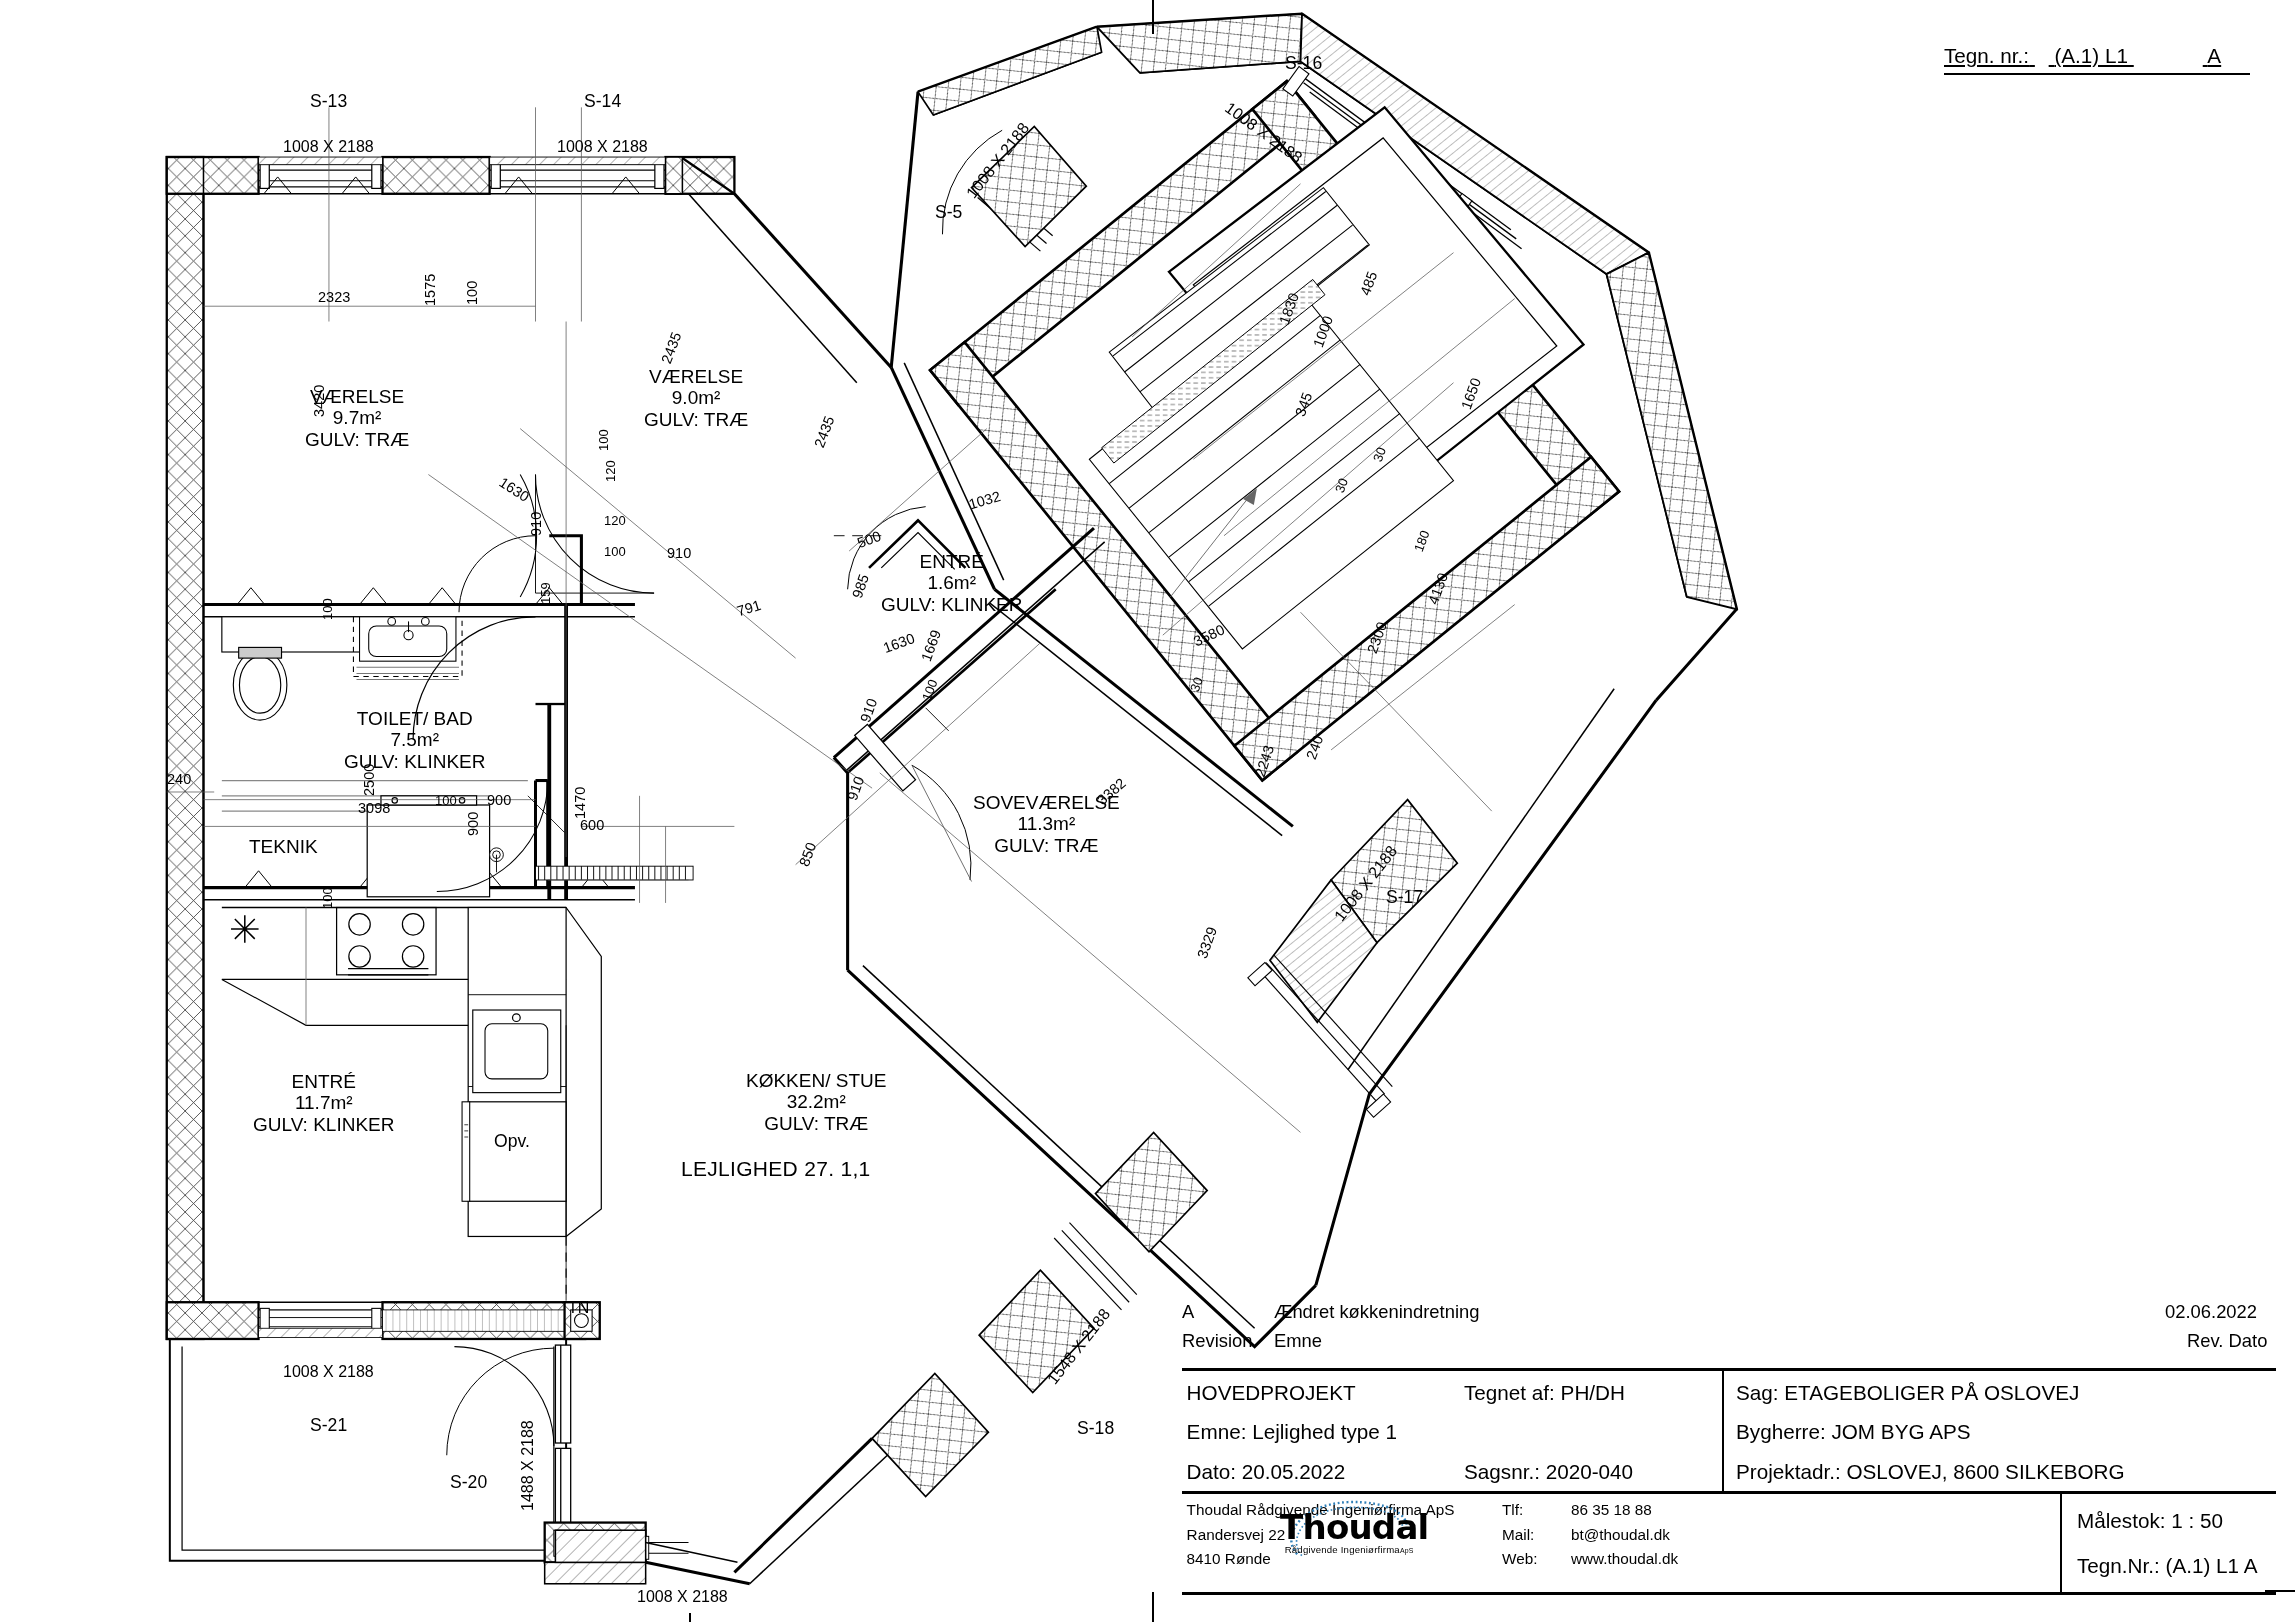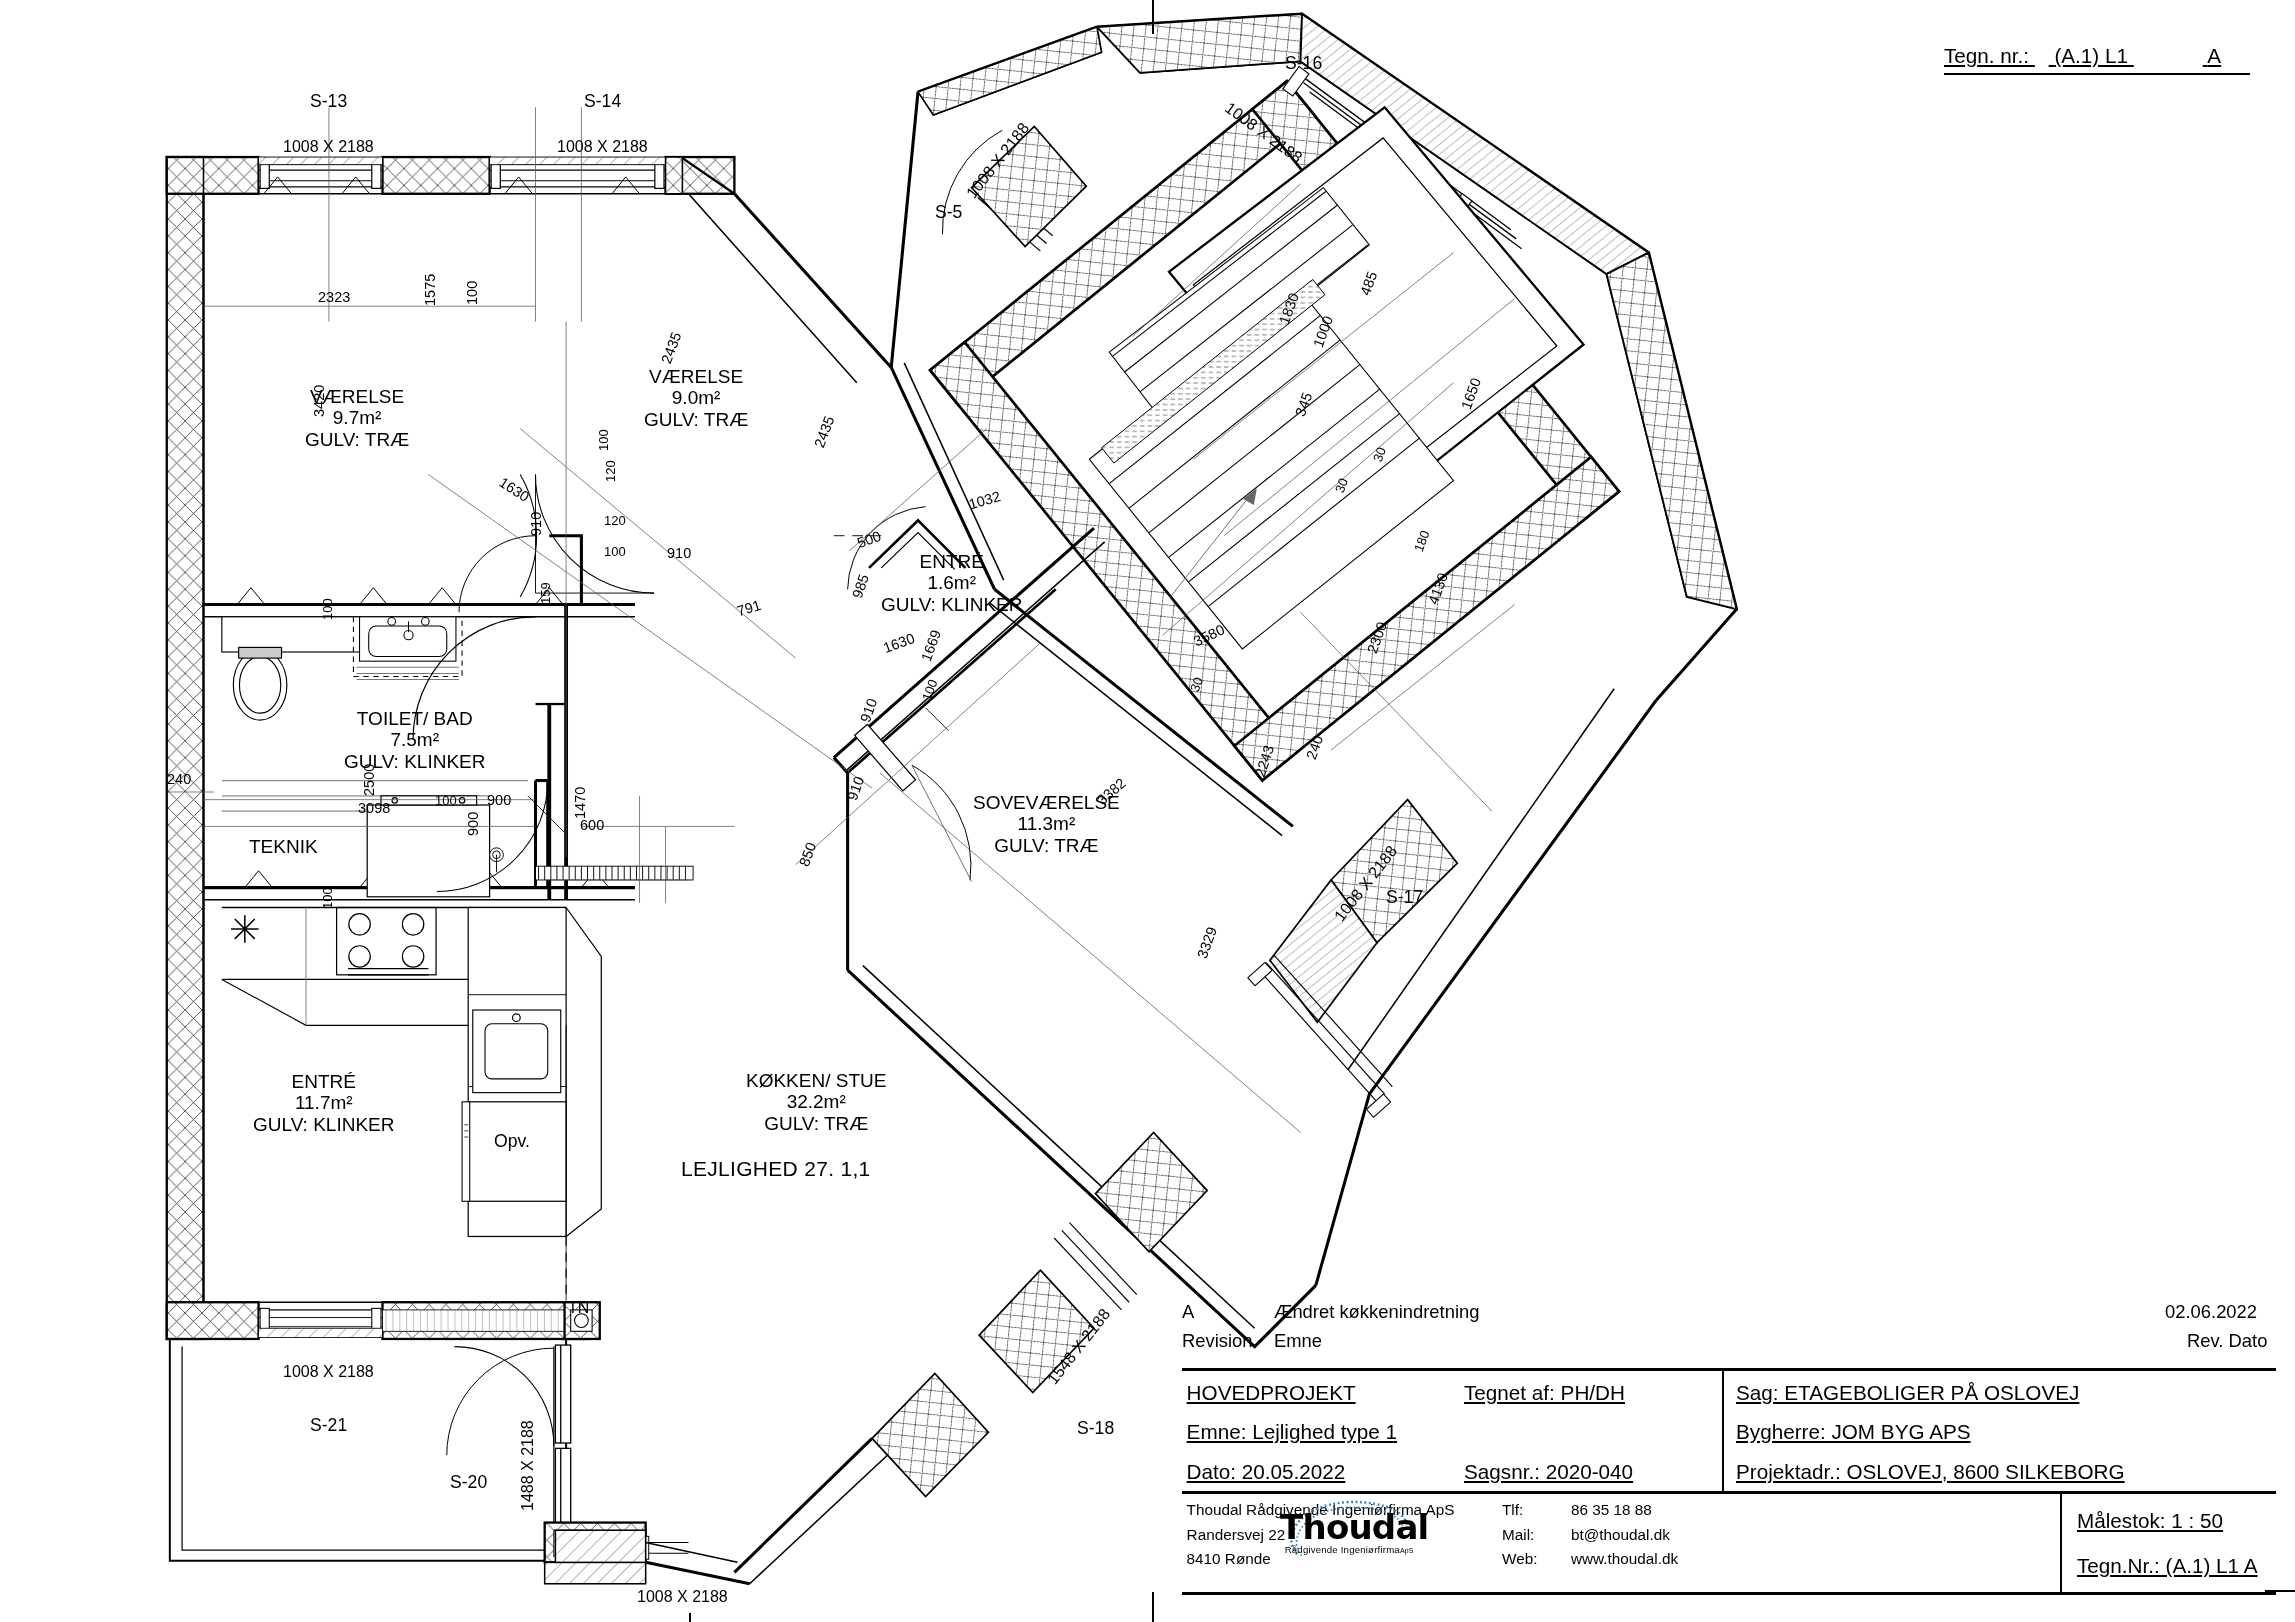--- a/index.html
+++ b/index.html
@@ -18,21 +18,21 @@
   .dim{font-size:14.5px;}
   .dimsm{font-size:13px;}
   .smark{font-size:17.6px;}
   .wsz{font-size:16px;}
   .tn{font-size:16px;}
 
   
   #titleblock{position:absolute;left:1182px;top:1301px;width:1094px;height:237px;}
   .tbrow{position:absolute;}
   .tbline{position:absolute;background:#000;}
-  .tb-lg{font-size:20.7px;text-decoration:underline;}
+  .tb-lg{font-size:20.7px;}
   .tb-md{font-size:18.4px;}
   .tb-sm{font-size:15.3px;}
   .tegnnr{position:absolute;font-size:20.7px;}
 
   
   #logo{position:absolute;left:1274px;top:1496px;width:165px;height:65px;}
   #logo .word{position:absolute;left:6.1px;top:10.7px;font-size:34px;font-weight:bold;
               letter-spacing:-0.8px;font-family:"DejaVu Sans",sans-serif;}
   #logo .sub{position:absolute;left:10.7px;top:48px;font-size:9.6px;letter-spacing:0.2px;}
   #logo .sub .aps{font-size:6.9px;}

